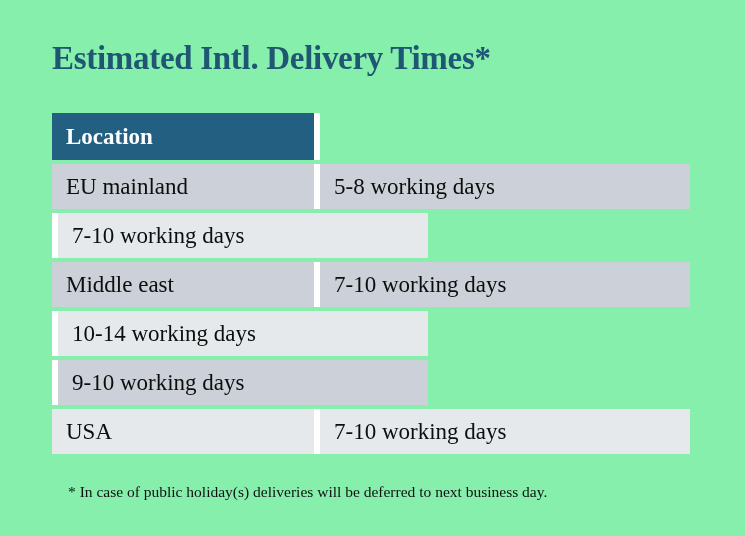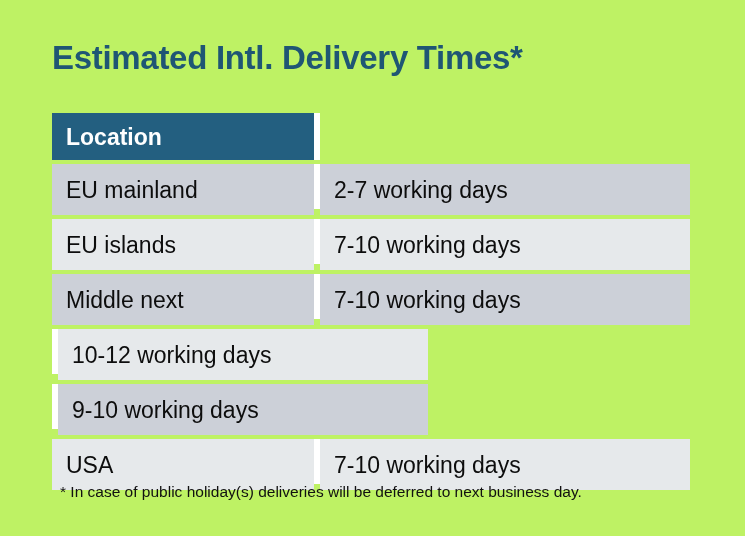--- a/index.html
+++ b/index.html
@@ -11,22 +11,23 @@
     height: 536px;
     background: #ffffff;
     font-family: "Liberation Sans", sans-serif;
     overflow: hidden;
   }
 
   .page {
     position: relative;
     width: 745px;
     height: 536px;
-    background: #bef264;
+    background: #86efac;
     box-sizing: border-box;
+    font-family: Liberation Serif, serif;
   }
 
   .page-title {
     position: absolute;
     left: 52px;
     top: 38px;
     font-size: 33px;
     line-height: 40px;
     font-weight: 700;
     letter-spacing: -0.3px;
@@ -46,21 +47,21 @@
     width: 100%;
     margin-bottom: 4px;
     text-align: right;
   }
   .table-row:last-child {
     margin-bottom: 0;
   }
 
   .cell {
     box-sizing: border-box;
-    height: 51px;
+    height: 45px;
     display: flex;
     align-items: center;
     padding-left: 14px;
     padding-right: 8px;
     font-size: 23px;
     line-height: 26px;
     color: #0d0d0d;
     white-space: nowrap;
     overflow: hidden;
   }
@@ -92,21 +93,21 @@
 
   .row-dark .cell {
     background: #ccd0d8;
   }
   .row-light .cell {
     background: #e6e9eb;
   }
 
   .footnote {
     position: absolute;
-    left: 60px;
+    left: 68px;
     top: 482px;
     font-size: 15.5px;
     line-height: 20px;
     color: #111111;
     white-space: nowrap;
   }
 </style>
 </head>
 <body>
 
@@ -117,38 +118,37 @@
   <div class="delivery-table">
 
     <div class="table-row header-row">
       <div class="cell cell-location">Location</div>
       <div class="cell-spacer"></div>
     </div>
 
     <div class="table-row row-dark">
       <div class="cell cell-location">EU mainland</div>
       <div class="cell-spacer"></div>
-      <div class="cell cell-delivery">2-7 working days</div>
+      <div class="cell cell-delivery">5-8 working days</div>
     </div>
 
     <div class="table-row row-light">
-      <div class="cell cell-location">EU islands</div>
       <div class="cell-spacer"></div>
       <div class="cell cell-delivery">7-10 working days</div>
     </div>
 
     <div class="table-row row-dark">
-      <div class="cell cell-location">Middle next</div>
+      <div class="cell cell-location">Middle east</div>
       <div class="cell-spacer"></div>
       <div class="cell cell-delivery">7-10 working days</div>
     </div>
 
     <div class="table-row row-light">
       <div class="cell-spacer"></div>
-      <div class="cell cell-delivery">10-12 working days</div>
+      <div class="cell cell-delivery">10-14 working days</div>
     </div>
 
     <div class="table-row row-dark">
       <div class="cell-spacer"></div>
       <div class="cell cell-delivery">9-10 working days</div>
     </div>
 
     <div class="table-row row-light">
       <div class="cell cell-location">USA</div>
       <div class="cell-spacer"></div>

